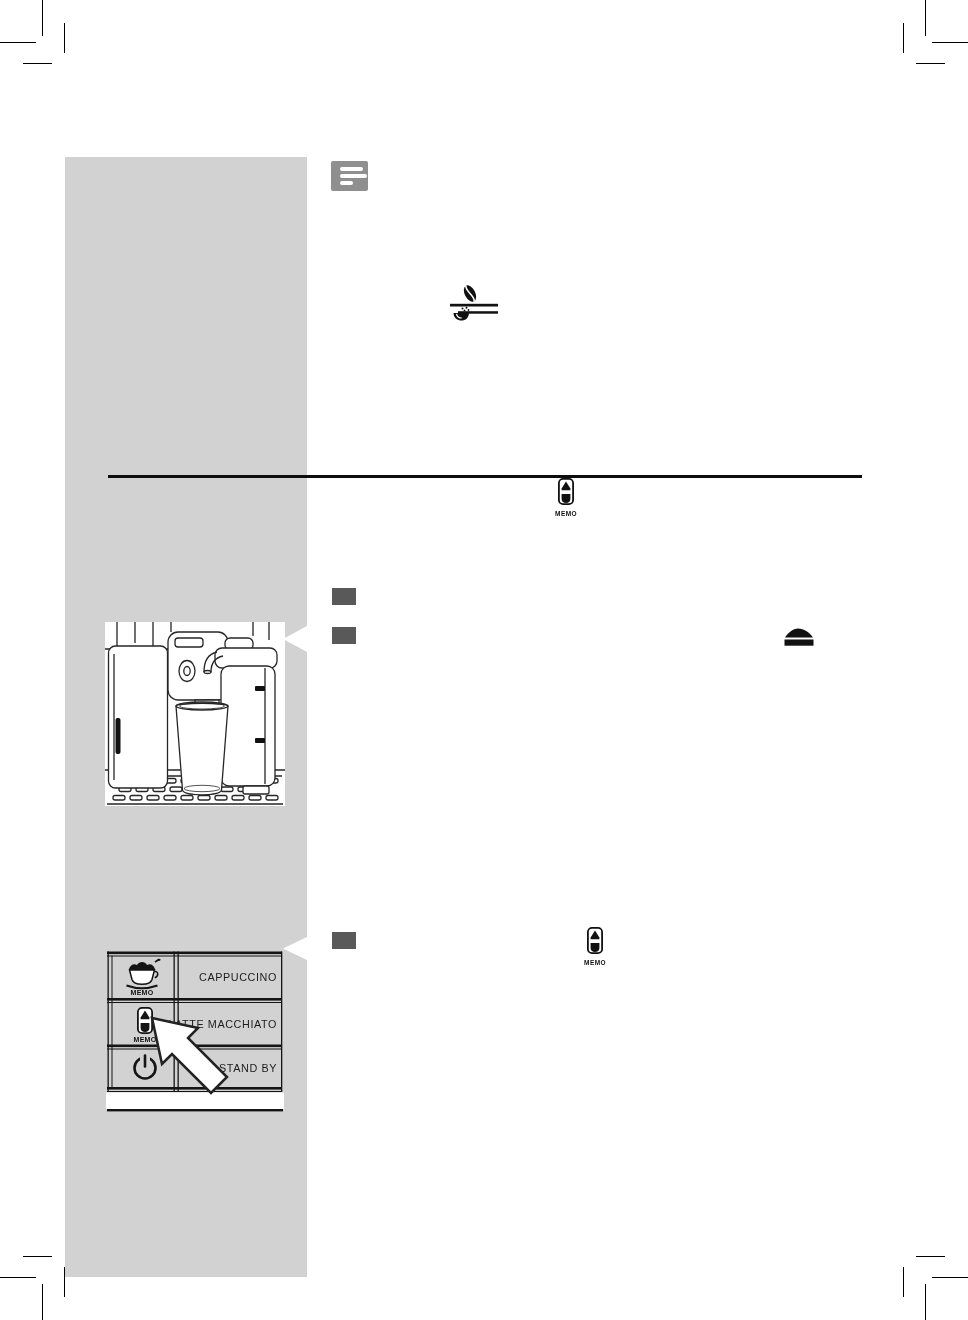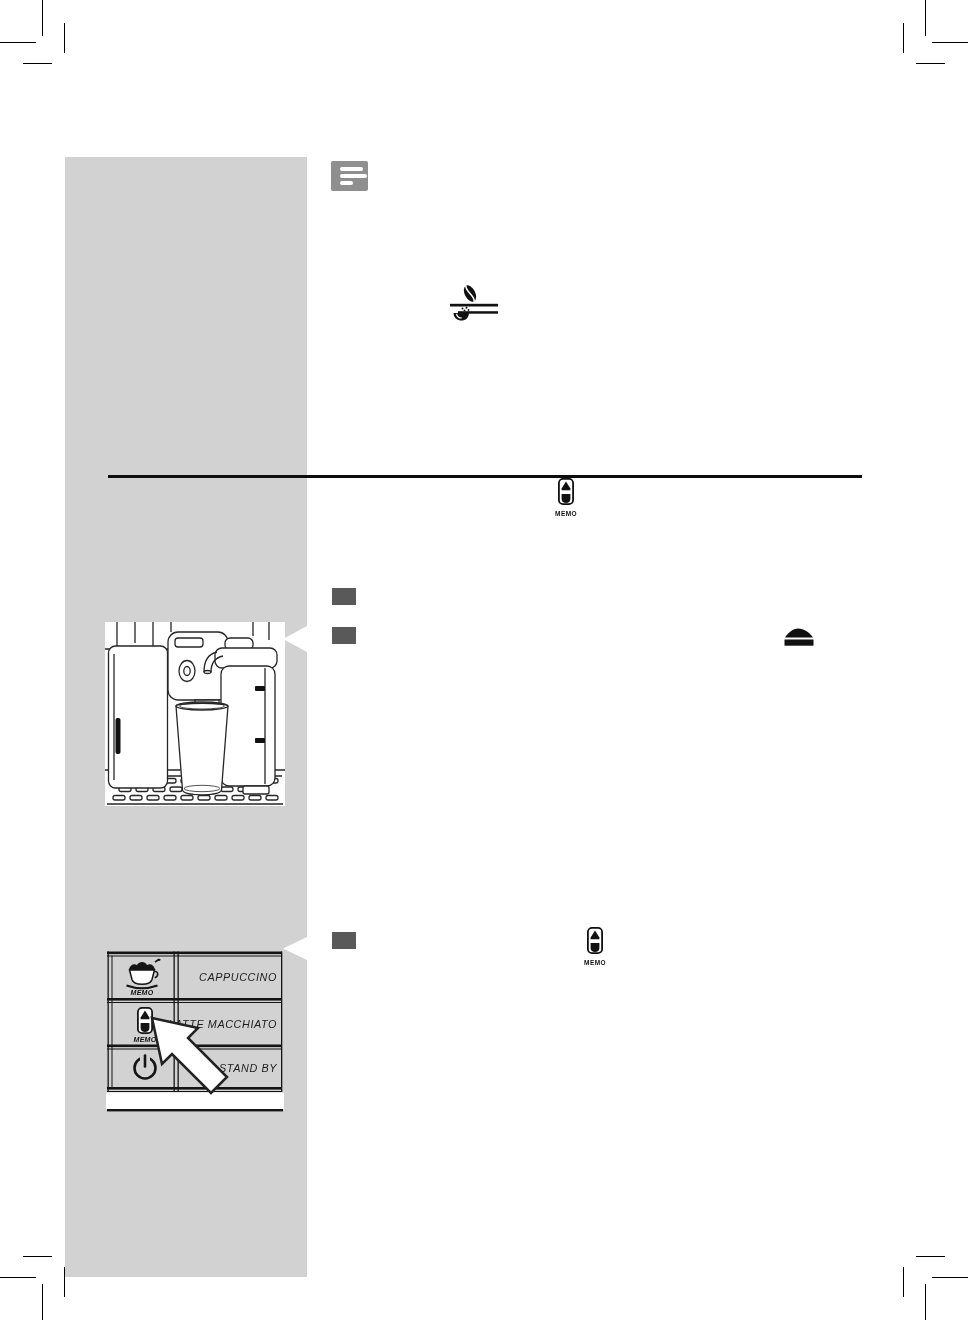--- a/index.html
+++ b/index.html
@@ -8,21 +8,21 @@
   .abs{position:absolute;}
   .crop{position:absolute;background:#000;}
   .sidebar{position:absolute;left:65px;top:157px;width:242px;height:1120px;background:#d2d2d2;}
   .note-icon{position:absolute;left:331px;top:161px;width:37px;height:30px;background:#8f8f8f;border-radius:2px;}
   .note-bar{position:absolute;background:#fff;height:4.5px;border-radius:2.5px;left:9px;}
   .divider{position:absolute;left:108px;top:475px;width:754px;height:2.6px;background:#0d0d0d;}
   .stepbox{position:absolute;left:332px;width:24px;height:17px;background:#595959;}
   .memo-callout{position:absolute;width:32px;text-align:center;}
   .memo-callout .lbl{display:block;margin-top:1px;font-size:6.5px;font-weight:bold;letter-spacing:.4px;color:#111;}
   .illus1{position:absolute;left:105px;top:622px;width:180px;height:184px;background:#fff;}
-  .panel{position:absolute;left:105px;top:938px;width:180px;height:174px;font-style:italic;}
+  .panel{position:absolute;left:105px;top:938px;width:180px;height:174px;}
   .wedge{position:absolute;background:#fff;clip-path:polygon(100% 0,100% 100%,0 50%);}
   .plabel{font-family:"Liberation Sans",sans-serif;font-size:10.8px;letter-spacing:.6px;fill:#1c1c1c;}
   .pmemo{font-family:"Liberation Sans",sans-serif;font-size:7px;font-weight:bold;letter-spacing:.3px;fill:#111;}
 </style>
 </head>
 <body>
 
 <div class="page">
 
   <div>

